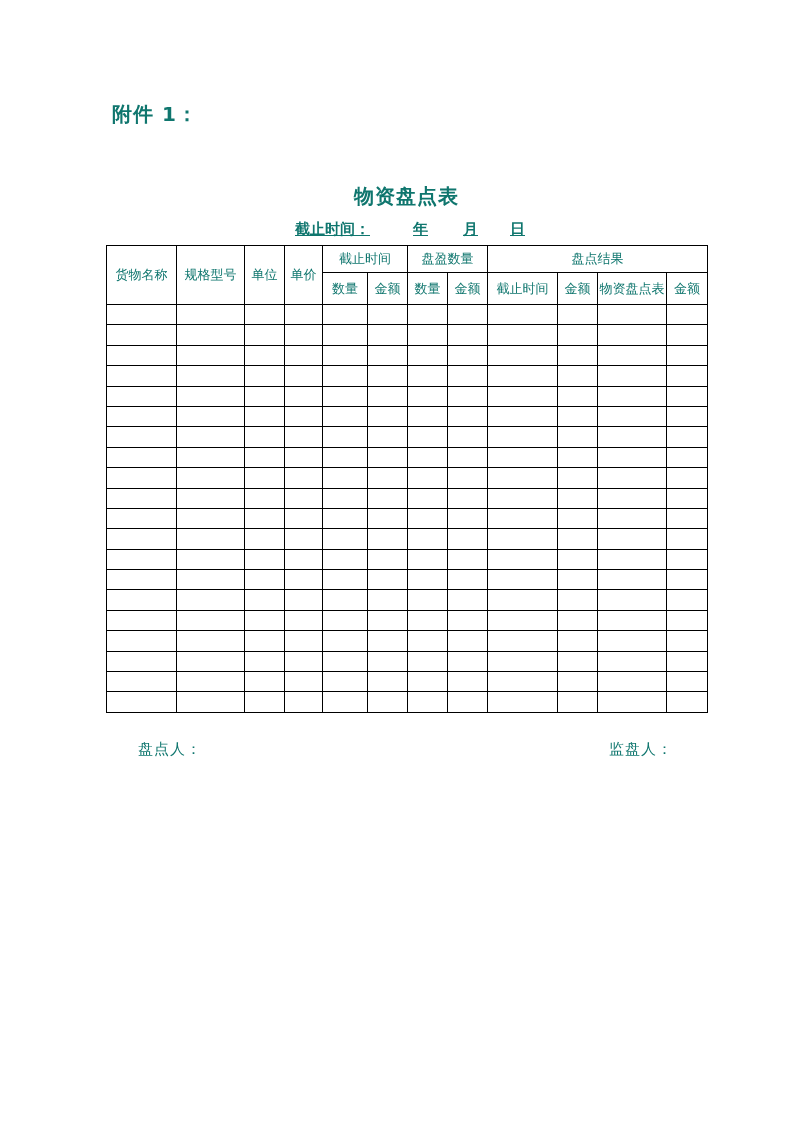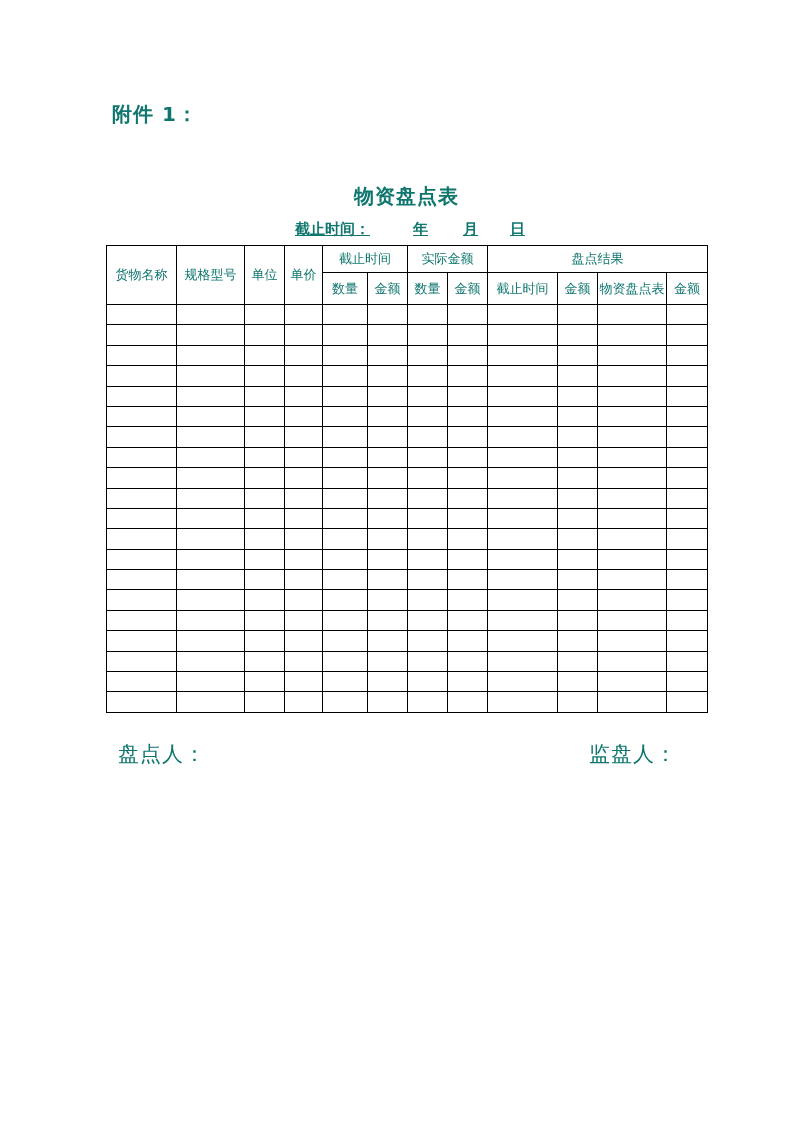--- a/index.html
+++ b/index.html
@@ -63,22 +63,23 @@
     vertical-align: middle;
     padding: 0;
     overflow: hidden;
   }
   table.inventory thead tr.group-row th { height: 27px; }
   table.inventory thead tr.sub-row th   { height: 32px; margin-left: 16px; }
   table.inventory tbody td { height: 20.4px; }
   .footer-label {
     position: absolute;
     top: 740px;
-    font-size: 21px;
+    font-size: 15px;
     letter-spacing: 1px;
+    margin-left: 20px;
   }
   .footer-label.taker      { left: 118px; }
   .footer-label.supervisor { left: 589px; }
 </style>
 </head>
 <body>
 
 <div class="page">
 
   <div class="attachment-label">附件 1：</div>
@@ -104,21 +105,21 @@
         <col style="width:69px">
         <col style="width:41px">
     </colgroup>
     <thead>
       <tr class="group-row">
         <th rowspan="2">货物名称</th>
         <th rowspan="2">规格型号</th>
         <th rowspan="2">单位</th>
         <th rowspan="2">单价</th>
         <th colspan="2">截止时间</th>
-        <th colspan="2">实际金额</th>
+        <th colspan="2">盘盈数量</th>
         <th colspan="4">盘点结果</th>
       </tr>
       <tr class="sub-row">
         <th>数量</th>
         <th>金额</th>
         <th>数量</th>
         <th>金额</th>
         <th>截止时间</th>
         <th>金额</th>
         <th>物资盘点表</th>

